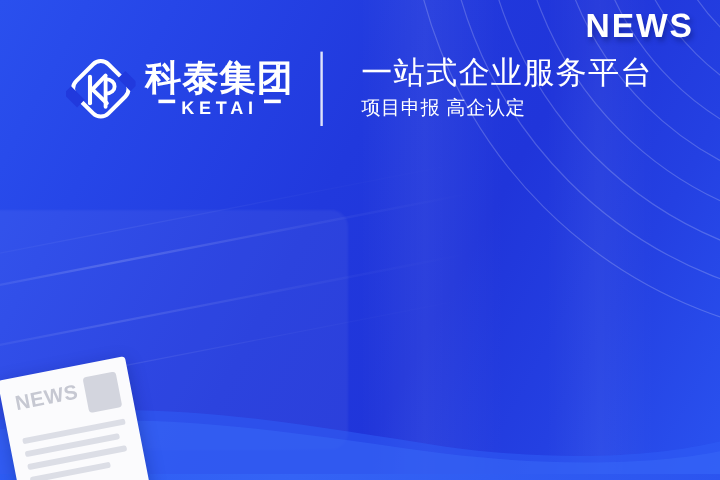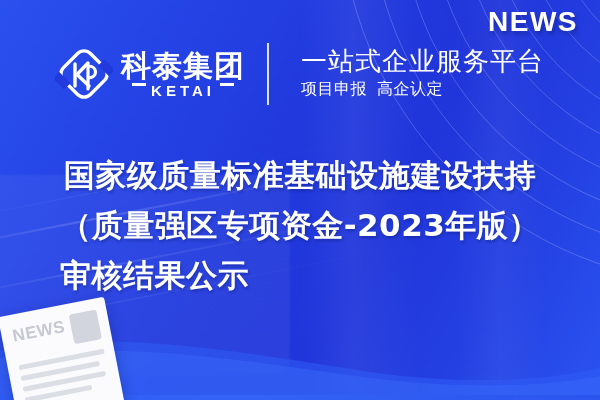--- a/index.html
+++ b/index.html
@@ -83,21 +83,21 @@
 
   .tagline { margin-left:32px; display:flex; flex-direction:column; }
   .tagline-main {
     color:#fff; font-size:26px; line-height:1.18; white-space:nowrap;
     letter-spacing:1px;
     font-family:"DejaVu Sans","Liberation Sans",sans-serif;
   }
   .tagline-sub {
     color:#fff; font-size:16px; line-height:1.35; white-space:nowrap;
     letter-spacing:.5px; margin-top:3px;
-    font-family:Liberation Mono, monospace;
+    font-family:Liberation Sans, sans-serif;
   }
 
   .news-badge {
     position:absolute; right:22px; top:6px;
     color:#fff; font-size:28px; font-weight:bold; letter-spacing:1.5px;
     text-shadow:2px 3px 4px rgba(10,25,110,.45);
   }
 
   
   .title-block {
@@ -203,25 +203,20 @@
     <div class="divider"></div>
 
     <div class="tagline">
       <div class="tagline-main">一站式企业服务平台</div>
       <div class="tagline-sub">项目申报 高企认定</div>
     </div>
   </div>
 
   <div class="news-badge">NEWS</div>
 
-  <div class="title-block">
-    <div class="title-line l1">国家级质量标准基础设施建设扶持</div>
-    <div class="title-line l2">（质量强区专项资金-2023年版）</div>
-    <div class="title-line l3">审核结果公示</div>
-  </div>
 
   <div class="newspaper">
     <div class="np-top">
       <div class="np-title">NEWS</div>
       <div class="np-img"></div>
     </div>
     <div class="np-lines">
       <div class="np-line w100"></div>
       <div class="np-line w92"></div>
       <div class="np-line w96"></div>

